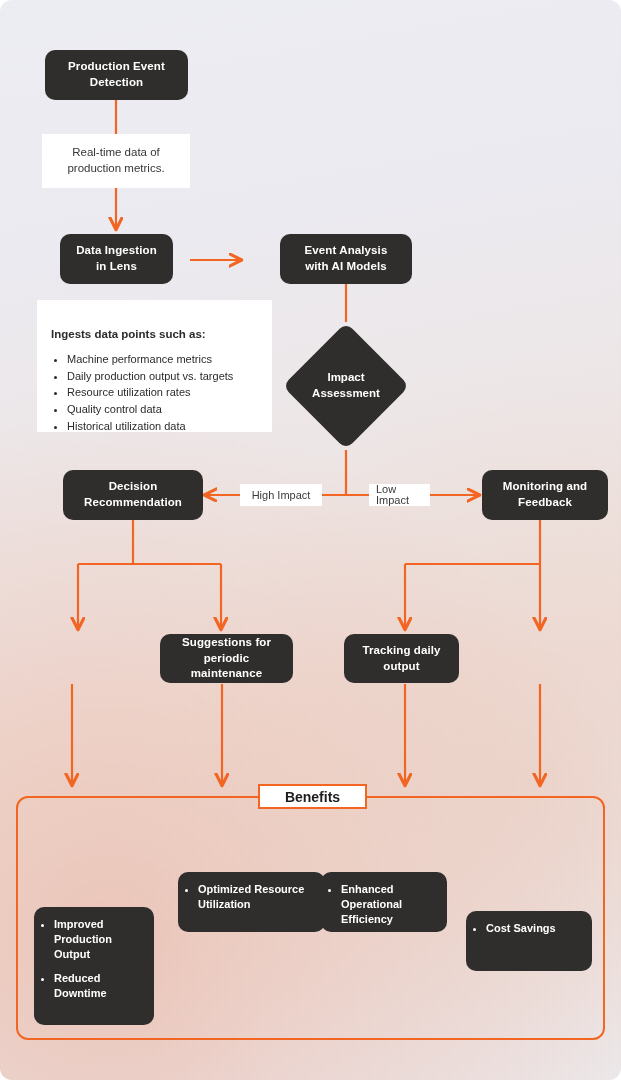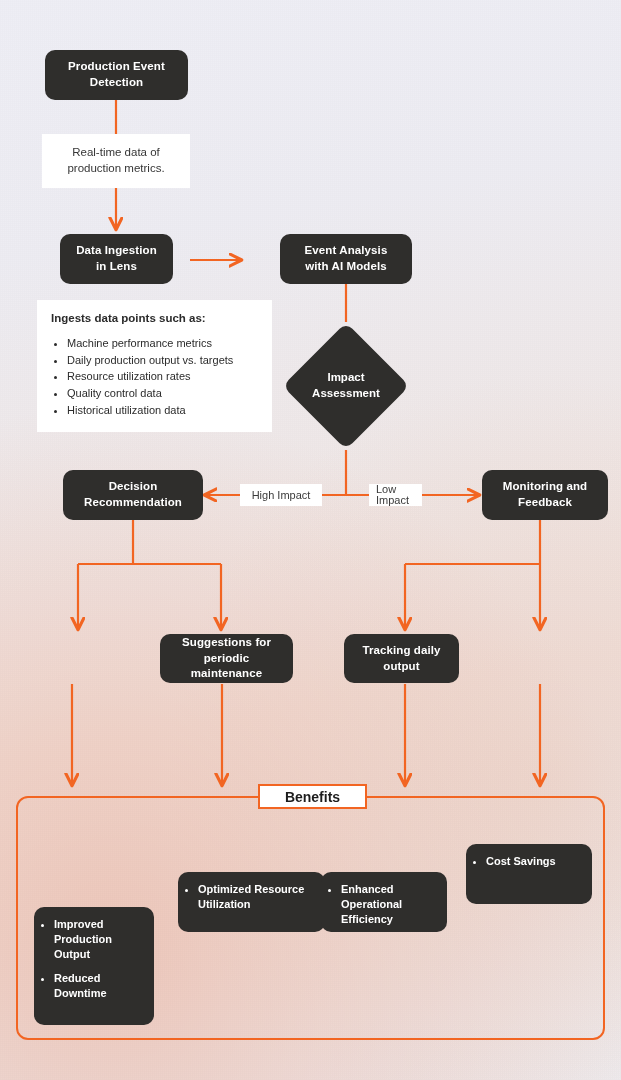--- a/index.html
+++ b/index.html
@@ -14,20 +14,21 @@
   }
   #canvas {
     position: relative;
     width: 621px;
     height: 1080px;
     background:
       radial-gradient(120% 70% at 18% 88%, rgba(235,178,160,0.62) 0%, rgba(235,178,160,0.28) 38%, rgba(235,178,160,0.00) 72%),
       radial-gradient(90% 55% at 88% 72%, rgba(232,196,182,0.40) 0%, rgba(232,196,182,0.00) 68%),
       linear-gradient(170deg, #eeeef5 0%, #edecf2 22%, #efe7e6 46%, #f1e3dd 64%, #f0e6e2 80%, #eeeef2 100%);
     overflow: hidden;
+    border-radius: 12px;
   }
   
   #grain {
     position: absolute;
     inset: 0;
     pointer-events: none;
     opacity: .5;
     background-image:
       repeating-linear-gradient(0deg, rgba(0,0,0,.012) 0 1px, rgba(255,255,255,.012) 1px 2px),
       repeating-linear-gradient(90deg, rgba(0,0,0,.010) 0 1px, rgba(255,255,255,.010) 1px 2px);
@@ -74,21 +75,21 @@
     align-items: center;
     justify-content: center;
     box-sizing: border-box;
     padding: 4px 7px;
   }
 
   .panel {
     position: absolute;
     background: #ffffff;
     box-sizing: border-box;
-    padding: 12px 14px 10px 14px;
+    padding: 28px 14px 10px 14px;
     color: #2b2b2b;
   }
   .panel-title {
     font-size: 11.5px;
     font-weight: 700;
     margin: 0 0 11px 0;
   }
   .panel ul {
     margin: 0;
     padding-left: 16px;
@@ -244,21 +245,21 @@
   </div>
 
   <div class="node" style="left:63px; top:470px; width:140px; height:50px;">
     <span>Decision<br>Recommendation</span>
   </div>
 
   <div class="edge-label" style="left:240px; top:484px; width:82px; height:22px;">
     <span>High Impact</span>
   </div>
 
-  <div class="edge-label" style="left:369px; top:484px; width:53px; height:22px;">
+  <div class="edge-label" style="left:369px; top:484px; width:61px; height:22px;">
     <span>Low Impact</span>
   </div>
 
   <div class="node" style="left:482px; top:470px; width:126px; height:50px;">
     <span>Monitoring and<br>Feedback</span>
   </div>
 
 
   <div class="node" style="left:160px; top:634px; width:133px; height:49px;">
     <span>Suggestions for<br>periodic maintenance</span>
@@ -287,18 +288,18 @@
       <li>Optimized Resource Utilization</li>
     </ul>
   </div>
 
   <div class="benefit-card" style="left:321px; top:872px; width:126px; height:60px;">
     <ul>
       <li>Enhanced Operational Efficiency</li>
     </ul>
   </div>
 
-  <div class="benefit-card" style="left:466px; top:844px; width:126px; height:60px;">
+  <div class="benefit-card" style="left:466px; top:911px; width:126px; height:60px;">
     <ul>
       <li>Cost Savings</li>
     </ul>
   </div>
 </div>
 
 </body></html>

